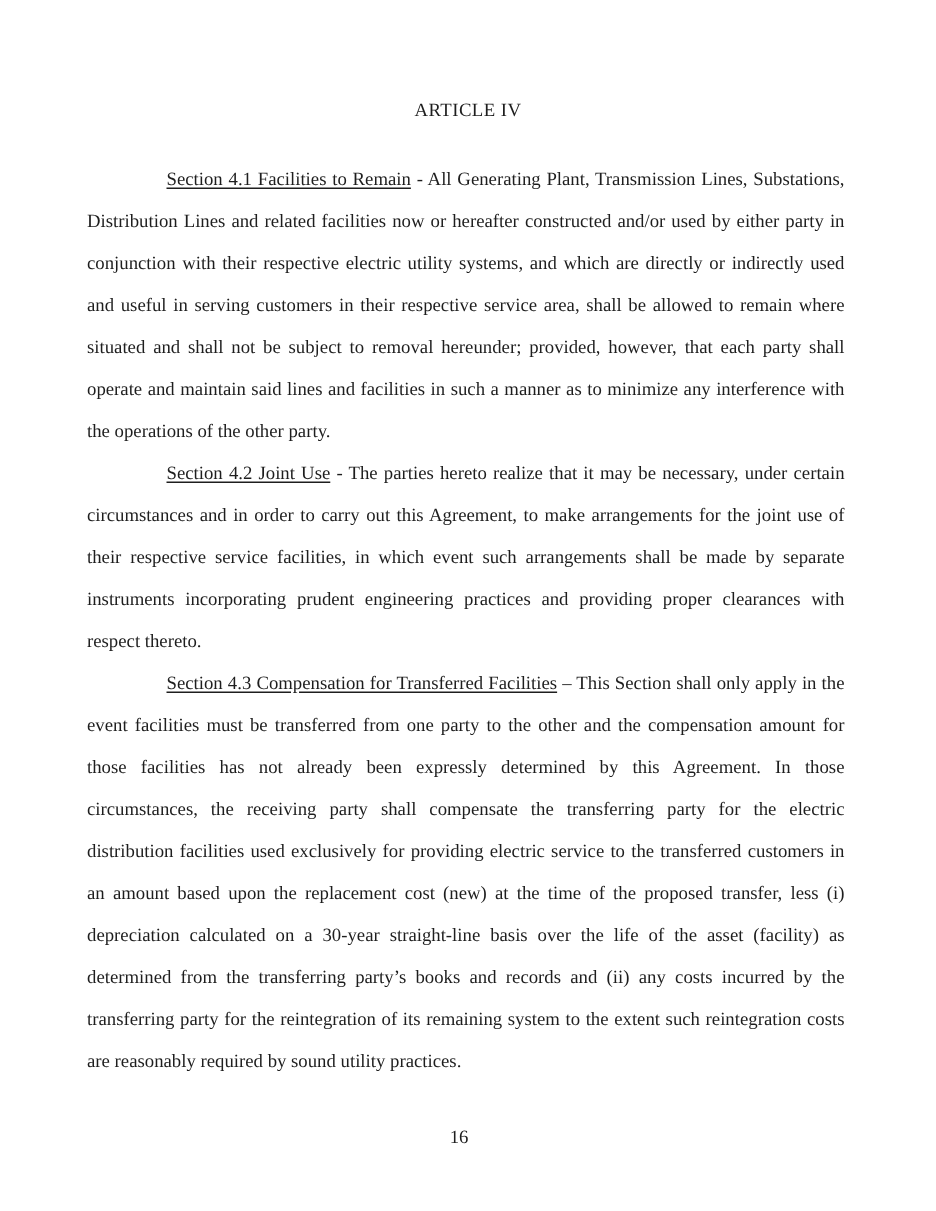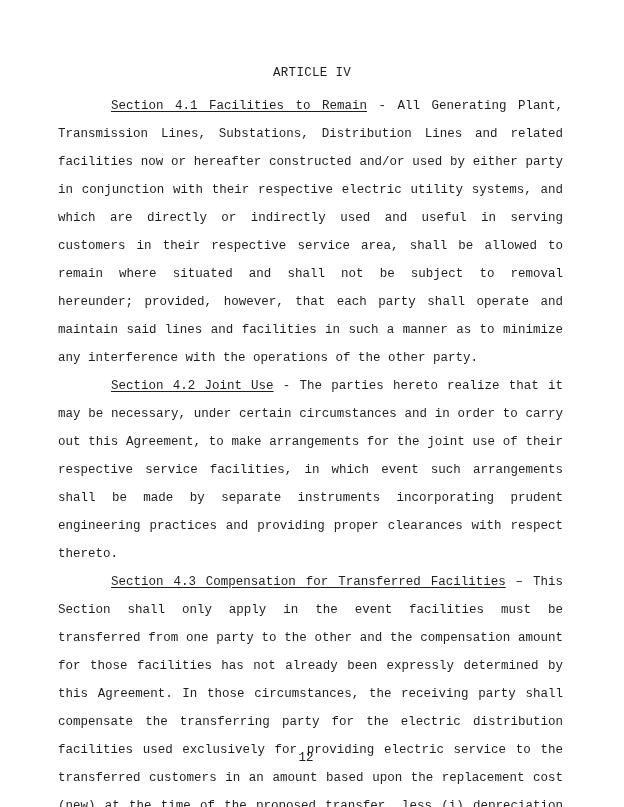--- a/index.html
+++ b/index.html
@@ -5,41 +5,41 @@
   html, body {
     margin: 0;
     padding: 0;
     background: #ffffff;
   }
   .page {
     position: relative;
     width: 624px;
     height: 807px;
     background: #ffffff;
-    font-family: Liberation Mono, monospace;
+    font-family: Liberation Serif, serif;
     font-size: 12.5px;
     color: #1e1e1e;
     overflow: hidden;
     box-sizing: border-box;
   }
   .doc-title {
     padding-top: 66px;
     text-align: center;
     line-height: 15px;
     letter-spacing: 0.3px;
   }
   .title-line {
     white-space: nowrap;
   }
   .underlined {
     text-decoration: underline;
     text-underline-offset: 2px;
   }
   .doc-body {
-    margin: 11px 61px 0 58px;
+    margin: 24px 61px 0 58px;
     text-align: justify;
     line-height: 28px;
   }
   .para {
     margin: 0;
     padding: 0;
     text-indent: 53px;
   }
   .sec-heading {
     text-decoration: underline;
@@ -66,15 +66,15 @@
   <main class="doc-body">
 
     <p class="para"><span class="sec-heading">Section 4.1 Facilities to Remain</span> <span>- All Generating Plant, Transmission Lines, Substations, Distribution Lines and related facilities now or hereafter constructed and/or used by either party in conjunction with their respective electric utility systems, and which are directly or indirectly used and useful in serving customers in their respective service area, shall be allowed to remain where situated and shall not be subject to removal hereunder; provided, however, that each party shall operate and maintain said lines and facilities in such a manner as to minimize any interference with the operations of the other party.</span></p>
 
     <p class="para"><span class="sec-heading">Section 4.2 Joint Use</span> <span>- The parties hereto realize that it may be necessary, under certain circumstances and in order to carry out this Agreement, to make arrangements for the joint use of their respective service facilities, in which event such arrangements shall be made by separate instruments incorporating prudent engineering practices and providing proper clearances with respect thereto.</span></p>
 
     <p class="para"><span class="sec-heading">Section 4.3 Compensation for Transferred Facilities</span> <span>– This Section shall only apply in the event facilities must be transferred from one party to the other and the compensation amount for those facilities has not already been expressly determined by this Agreement.  In those circumstances, the receiving party shall compensate the transferring party for the electric distribution facilities used exclusively for providing electric service to the transferred customers in an amount based upon the replacement cost (new) at the time of the proposed transfer, less (i) depreciation calculated on a 30-year straight-line basis over the life of the asset (facility) as determined from the transferring party’s books and records and (ii) any costs incurred by the transferring party for the reintegration of its remaining system to the extent such reintegration costs are reasonably required by sound utility practices.</span></p>
 
   </main>
 
-  <footer class="page-number">12</footer>
+  <footer class="page-number">16</footer>
 
 </div>
 
 </body></html>

